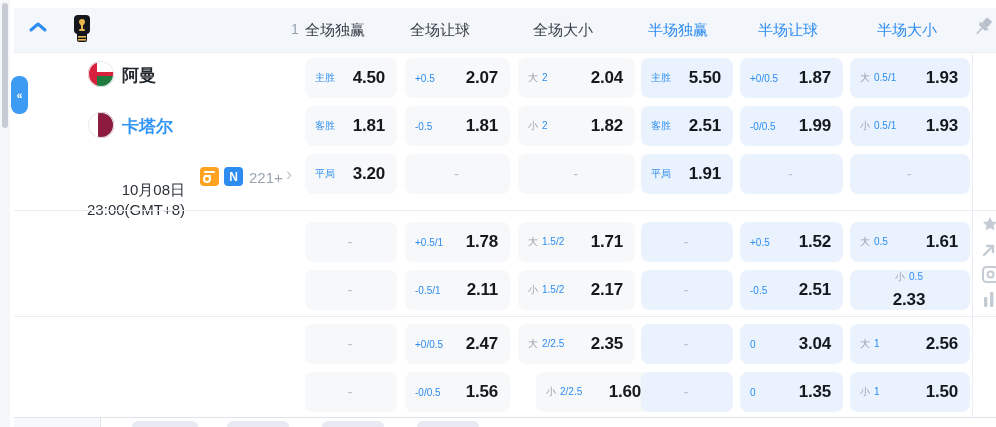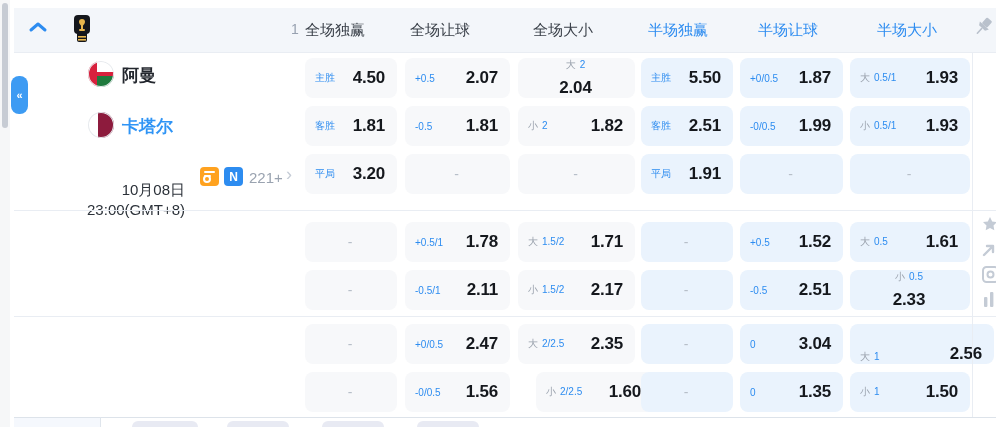--- a/index.html
+++ b/index.html
@@ -122,21 +122,21 @@
 
   <div id="grid">
       <div class="cell full" style="left: 305px; top: 58px; width: 92px;">
         <span class="lblgrp"><span class="lbl-blue">主胜</span></span>
         <span class="val">4.50</span>
       </div>
       <div class="cell full" style="left: 405px; top: 58px; width: 105px;">
         <span class="lblgrp"><span class="lbl-blue">+0.5</span></span>
         <span class="val">2.07</span>
       </div>
-      <div class="cell full" style="left: 518px; top: 58px; width: 117px; flex-direction: column;">
+      <div class="cell full" style="left: 518px; top: 58px; width: 117px;">
         <span class="lblgrp"><span class="lbl-gray">大</span><span class="lbl-blue">2</span></span>
         <span class="val">2.04</span>
       </div>
       <div class="cell half" style="left: 641px; top: 58px; width: 92px;">
         <span class="lblgrp"><span class="lbl-blue">主胜</span></span>
         <span class="val">5.50</span>
       </div>
       <div class="cell half" style="left: 740px; top: 58px; width: 103px;">
         <span class="lblgrp"><span class="lbl-blue">+0/0.5</span></span>
         <span class="val">1.87</span>
@@ -244,21 +244,21 @@
         <span class="lblgrp"><span class="lbl-gray">大</span><span class="lbl-blue">2/2.5</span></span>
         <span class="val">2.35</span>
       </div>
       <div class="cell half disabled" style="left: 641px; top: 324px; width: 92px;">
         <span class="dash-txt">-</span>
       </div>
       <div class="cell half" style="left: 740px; top: 324px; width: 103px;">
         <span class="lblgrp"><span class="lbl-blue">0</span></span>
         <span class="val">3.04</span>
       </div>
-      <div class="cell half" style="left: 850px; top: 324px; width: 144px; align-items: flex-end;">
+      <div class="cell half" style="left: 850px; top: 324px; width: 120px;">
         <span class="lblgrp"><span class="lbl-gray">大</span><span class="lbl-blue">1</span></span>
         <span class="val">2.56</span>
       </div>
       <div class="cell full disabled" style="left: 305px; top: 372px; width: 92px;">
         <span class="dash-txt">-</span>
       </div>
       <div class="cell full" style="left: 405px; top: 372px; width: 105px;">
         <span class="lblgrp"><span class="lbl-blue">-0/0.5</span></span>
         <span class="val">1.56</span>
       </div>

